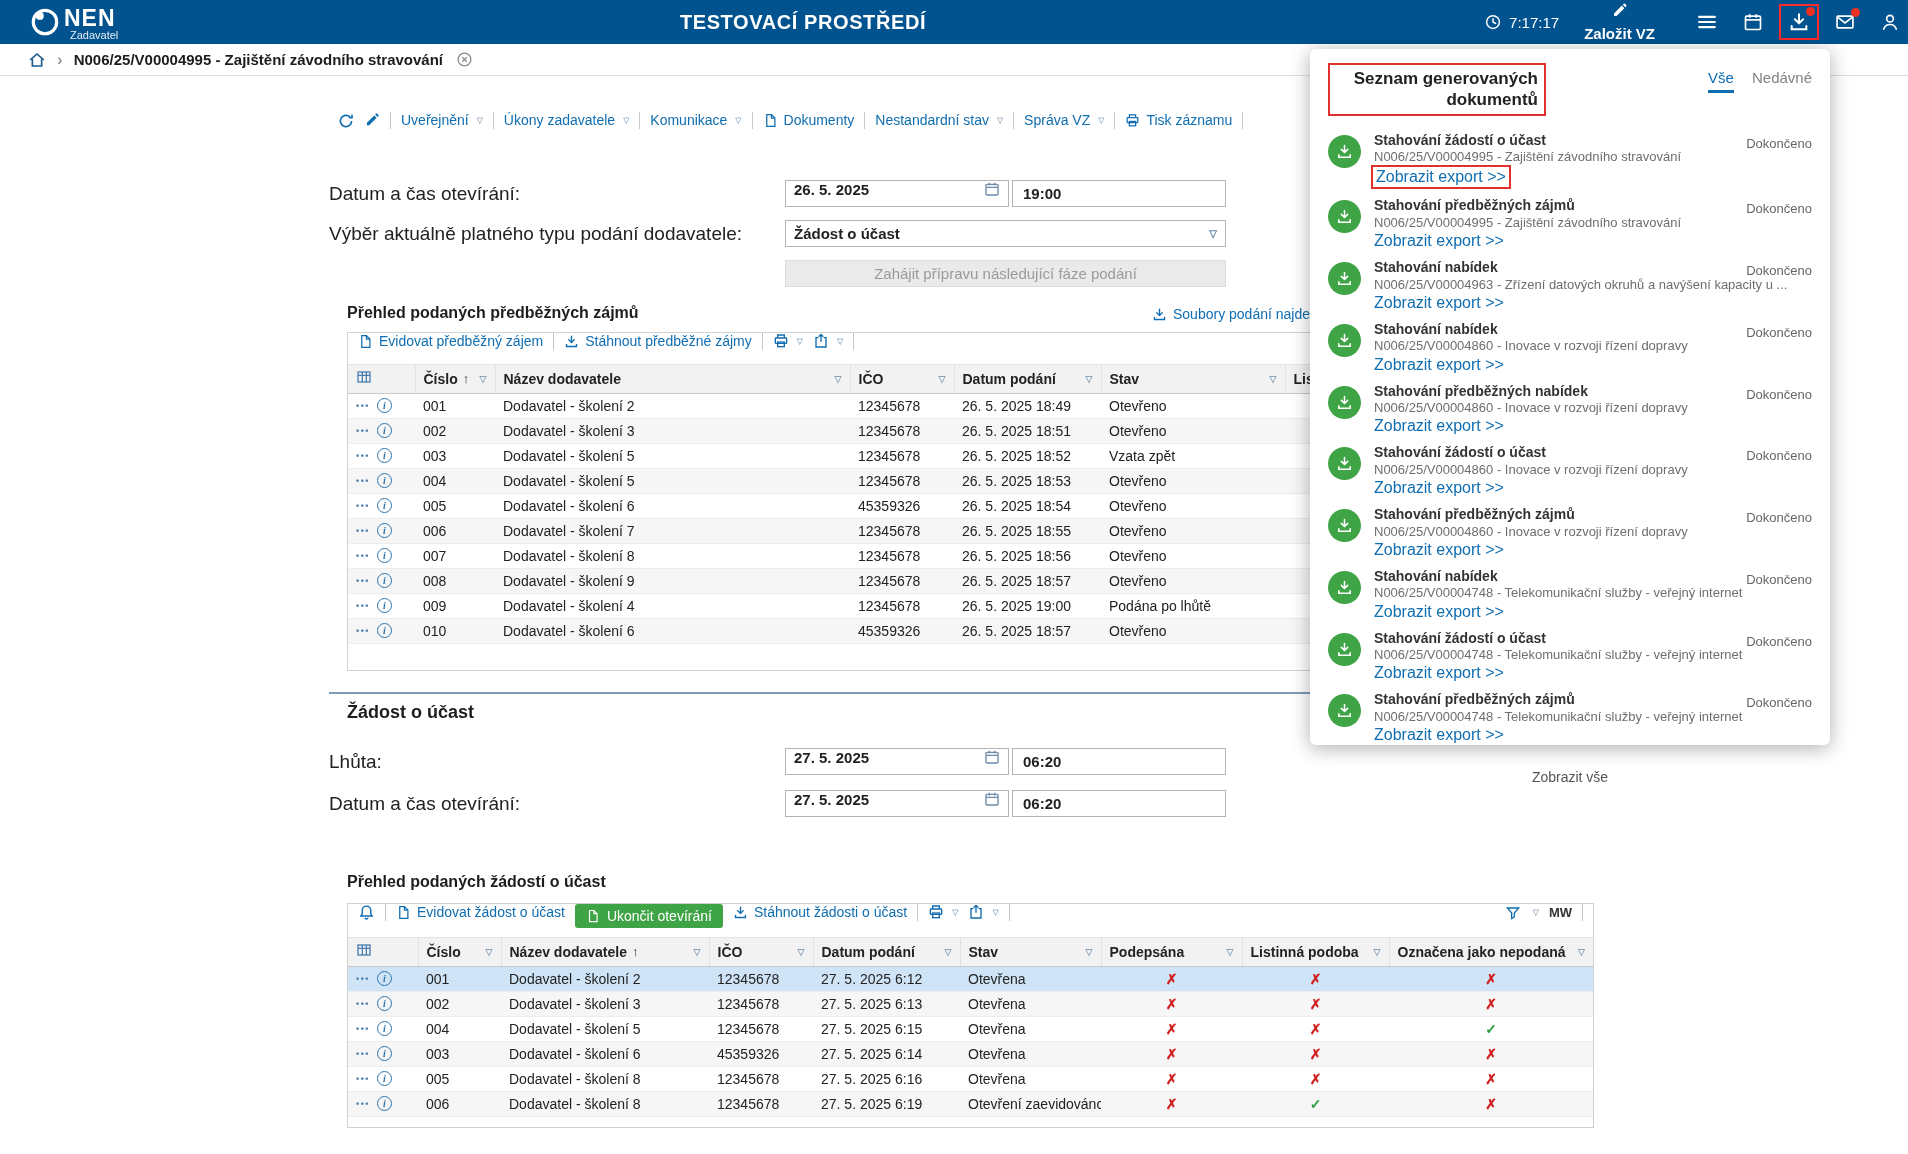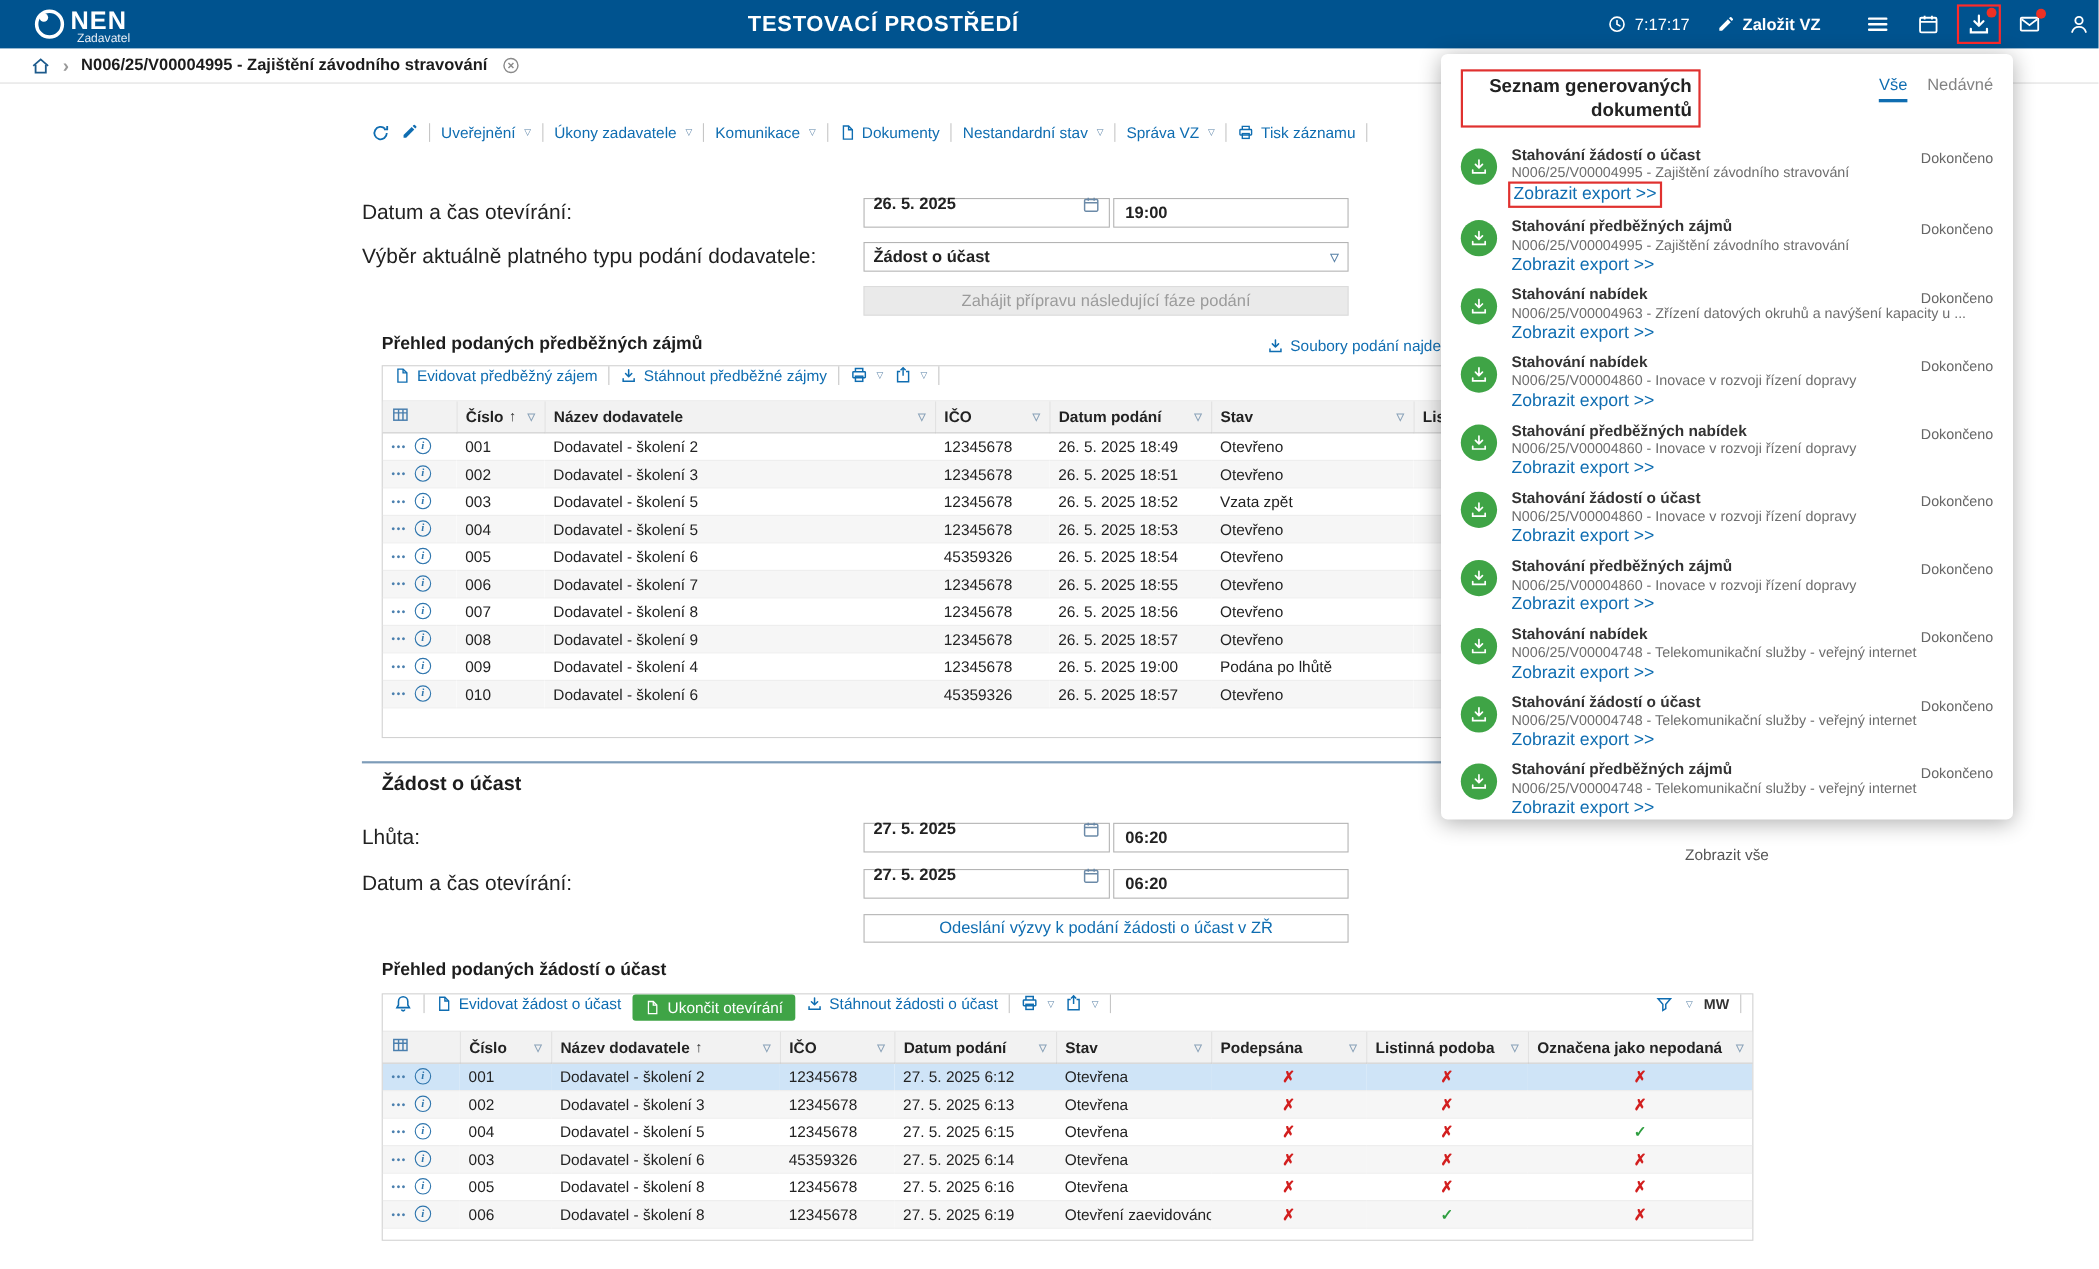--- a/index.html
+++ b/index.html
@@ -7,21 +7,21 @@
   .stage { position:relative; width:1908px; height:1154px; background:#ffffff; overflow:hidden; }
 
   
   .appbar { position:absolute; left:0; top:0; width:100%; height:44px; background:#00538f; color:#fff; z-index:20; }
   .logo-wrap { position:absolute; left:30px; top:7px; display:flex; }
   .brand { position:absolute; left:64px; top:5px; font-size:23px; font-weight:700; letter-spacing:1px; }
   .brand-sub { position:absolute; left:70px; top:29px; font-size:11px; color:#e8eef5; }
   .env-title { position:absolute; left:803px; top:11px; transform:translateX(-50%); font-size:20px; font-weight:700; letter-spacing:.6px; white-space:nowrap; }
   .appbar-right { position:absolute; right:8px; top:0; height:44px; display:flex; align-items:center; gap:25px; }
   .grp { display:flex; align-items:center; gap:7px; font-size:15px; }
-  .grp.bold { font-weight:700; }
+  .grp.bold { font-weight:700;flex-direction:column; }
   .icbtn { display:inline-flex; align-items:center; justify-content:center; position:relative; }
   .ic { width:20px; height:20px; display:block; }
   .ic14{width:14px;height:14px}.ic15{width:15px;height:15px}.ic16{width:16px;height:16px}.ic17{width:17px;height:17px}.ic18{width:18px;height:18px}.ic22{width:22px;height:22px}
   .dotbadge { position:absolute; top:-4px; right:-5px; width:9px; height:9px; border-radius:50%; background:#ef3124; }
   .annobox { position:absolute; inset:-7px -9px; border:2px solid #ff2a2a; pointer-events:none; }
 
   
   .crumbbar { position:absolute; left:0; top:44px; width:100%; height:32px; background:#fff; border-bottom:1px solid #dedede; display:flex; align-items:center; padding-left:28px; gap:11px; z-index:5; }
   .crumb-home { color:#1c5a8c; display:flex; }
   .crumb-sep { color:#999; font-size:17px; font-weight:700; line-height:1; }
@@ -37,21 +37,21 @@
   .vsep { width:1px; height:17px; background:#c6c6c6; flex:0 0 1px; }
 
   .tabs { position:absolute; left:0; top:58px; height:30px; display:flex; gap:3px; }
   .tab { background:#2f6a9d; color:#fff; font-size:14px; line-height:30px; padding:0 22px; white-space:nowrap;
          clip-path:polygon(11px 0, 100% 0, calc(100% - 11px) 100%, 0 100%); cursor:pointer; }
   .tab.active { background:#fff; color:#0d5a94; font-weight:700; }
 
   .formrow { position:absolute; left:0; width:940px; height:27px; }
   .flabel { position:absolute; left:0; top:0; width:446px; text-align:left; font-size:19px; color:#222; line-height:27px; white-space:nowrap; }
   .fields { position:absolute; left:456px; top:0; width:441px; height:27px; display:flex; gap:3px; }
-  .datebox { flex:1; border:1px solid #b4b4b4; background:#fff; display:flex; align-items:flex-end; justify-content:space-between; padding:12px 8px; font-size:15px; font-weight:700; color:#222; }
+  .datebox { flex:1; border:1px solid #b4b4b4; background:#fff; display:flex; align-items:flex-start; justify-content:space-between; padding:0 8px; font-size:15px; font-weight:700; color:#222; }
   .timebox { width:214px; border:1px solid #b4b4b4; background:#fff; display:flex; align-items:center; padding:0 10px; font-size:15px; font-weight:700; color:#222; }
   .selectbox { width:100%; border:1px solid #b4b4b4; background:#fff; display:flex; align-items:center; justify-content:space-between; padding:0 8px; font-size:15px; font-weight:700; color:#222; }
   .sel-caret { color:#5b83a8; font-size:10px; }
   .cal-ic { color:#6b8aa8; }
   .btn-disabled { position:absolute; left:456px; width:441px; height:27px; background:#eaeaea; border:1px solid #dcdcdc; color:#9b9b9b; font-size:15px; text-align:center; line-height:25px; }
   .btn-outline-link { position:absolute; left:456px; width:441px; height:26px; background:#fff; border:1px solid #b4b4b4; color:#0f6db1; font-size:15px; text-align:center; line-height:24px; cursor:pointer; }
 
   .sec-title { position:absolute; left:18px; font-size:16px; font-weight:700; color:#1d1d1d; white-space:nowrap; }
   .sec-title.big { font-size:18px; }
   .files-link { position:absolute; left:823px; font-size:14px; }
@@ -615,23 +615,20 @@
                 <use href="#i-calendar"></use>
               </svg>
             </span>
         </div>
         <div class="timebox">
             <span>06:20</span>
           </div>
       </div>
     </div>
 
-    <div class="formrow" style="top:755px">
-      <div class="btn-outline-link">Odeslání výzvy k podání žádosti o účast v ZŘ</div>
-    </div>
 
     <div class="sec-title" style="top:797px">Přehled podaných žádostí o účast</div>
 
     <div class="panel" style="top:827px">
       <div class="ptoolbar" style="height:34px">
         <span class="icbtn" style="color:#0f6db1">
             <svg class="ic ic17">
               <use href="#i-bell"></use>
             </svg>
           </span>

